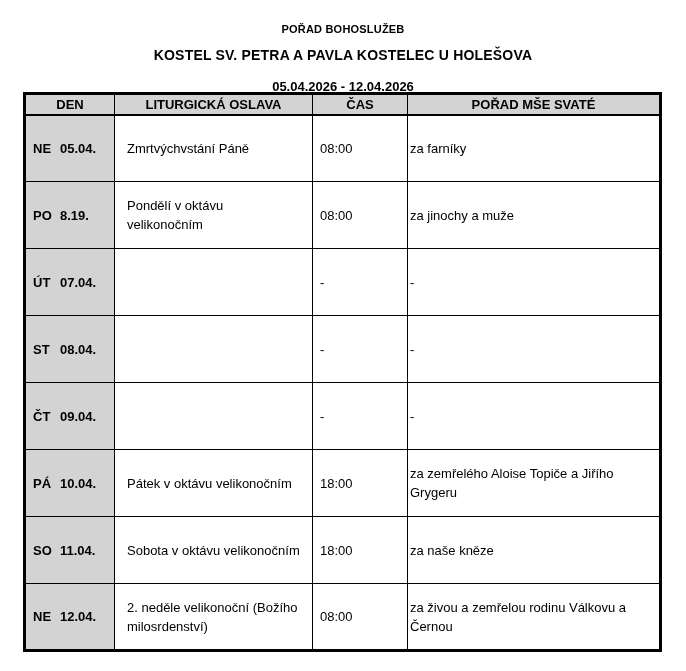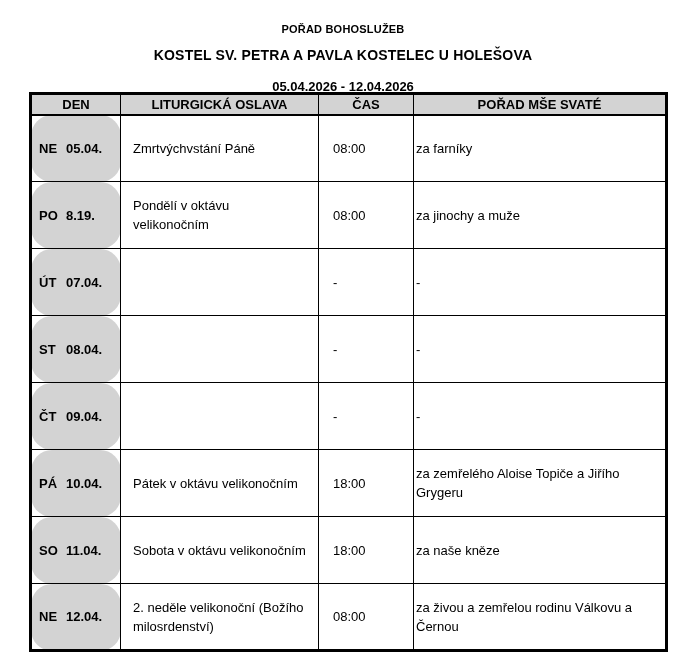--- a/index.html
+++ b/index.html
@@ -37,21 +37,21 @@
     font-weight:bold;
     letter-spacing:0.2px;
   }
   .doc-daterange{
     margin-top:16px;
     font-size:13px;
     font-weight:bold;
   }
   table.schedule{
     position:absolute;
-    left:29px;
+    left:23px;
     top:92px;
     width:636px;
     border-collapse:collapse;
     table-layout:fixed;
     border:3px solid var(--border-color);
   }
   col.c-day{ width:90px; }
   col.c-celebration{ width:198px; }
   col.c-time{ width:95px; }
   col.c-intention{ width:253px; }
@@ -73,28 +73,27 @@
     vertical-align:middle;
     padding:2px;
   }
   tbody tr{ height:67px; }
   td.day-cell{
     background:var(--day-col-bg);
     font-weight:bold;
     text-align:left;
     padding-left:7px;
     white-space:nowrap;
-    border-radius:21px;
   }
   td.day-cell .day{
     display:inline-block;
     width:27px;
   }
   td.celebration-cell{ padding:2px 12px; }
-  td.time-cell{ padding:2px 14px; }
+  td.time-cell{ padding:2px 7px; }
   td.intention-cell{ padding:2px 2px; }
 </style>
 </head>
 <body>
 
 <div class="page">
 
   <header class="doc-header">
     <h1 class="doc-title">POŘAD BOHOSLUŽEB</h1>
     <h2 class="doc-subtitle">KOSTEL SV. PETRA A PAVLA KOSTELEC U HOLEŠOVA</h2>

